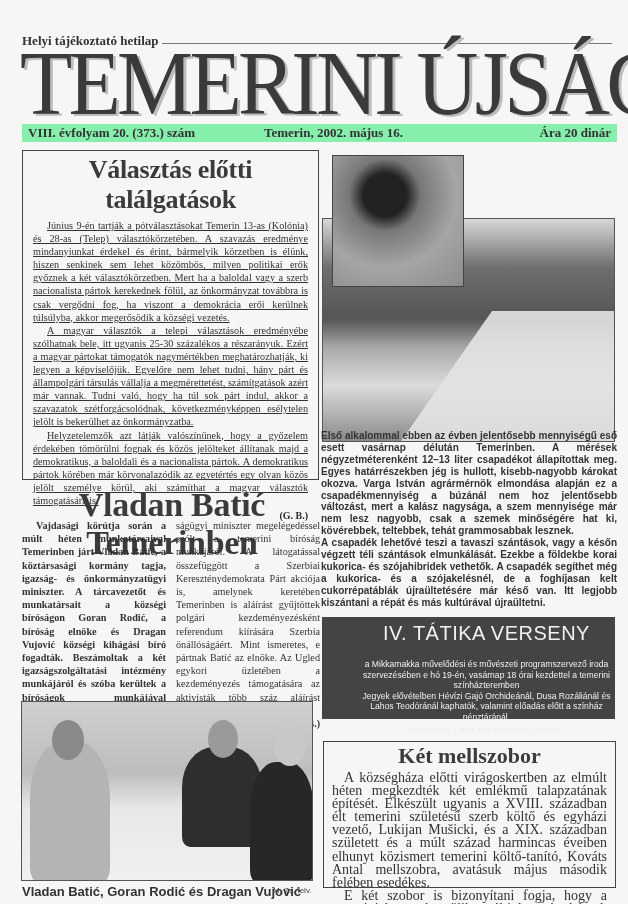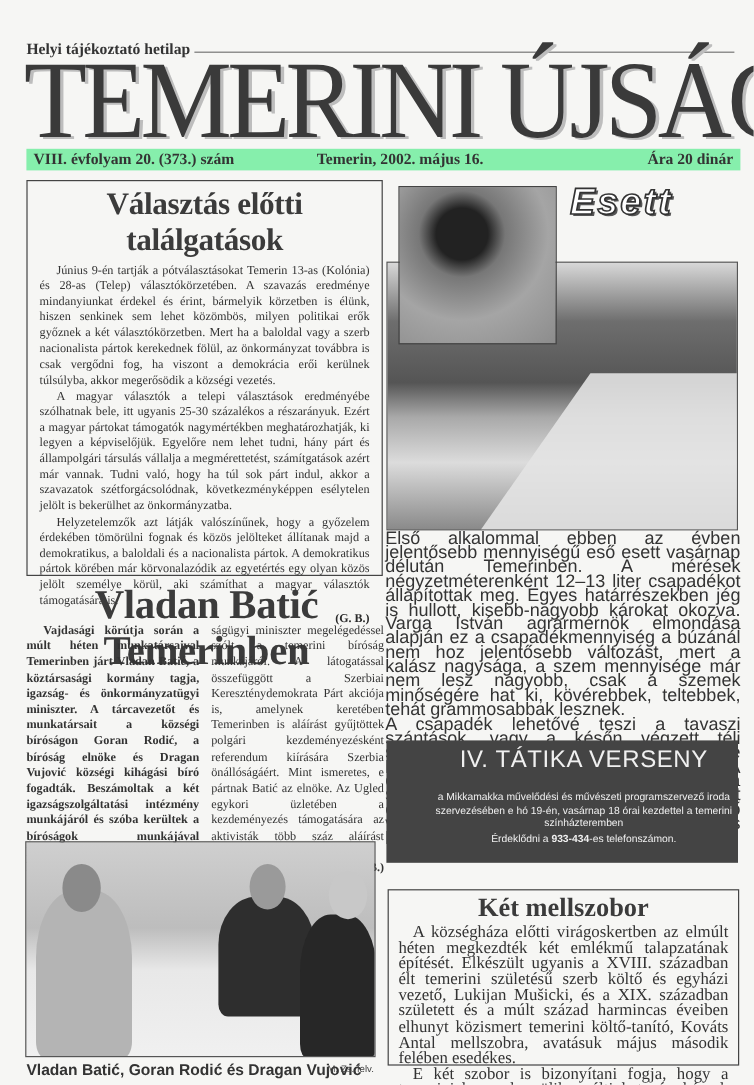--- a/index.html
+++ b/index.html
@@ -16,21 +16,21 @@
   .infobar { position: absolute; left: 22px; top: 124px; width: 595px; height: 18px; background: #86efac;
     font-size: 13px; font-weight: bold; color: #333; }
   .infobar span { position: absolute; top: 1px; }
   .issue { left: 6px; }
   .dateline { left: 242px; }
   .price { right: 6px; }
 
   
   .box1 { position: absolute; left: 22px; top: 150px; width: 297px; height: 330px; border: 1.5px solid #444; }
   .h1 { font-family: "Liberation Serif", serif; font-weight: bold; font-size: 26px; color: #3b3b3b; text-align: center; margin-top: 4px; letter-spacing: -0.3px; }
-  .body1 { padding: 4px 10px 0 10px; font-size: 10.2px; line-height: 13.1px; text-align: justify; color: #333; }
+  .body1 { padding: 4px 10px 0 10px; font-size: 10.2px; line-height: 13.1px; text-align: justify; color: #333; text-decoration: underline; }
   .body1 p { text-indent: 14px; }
   .sig { text-align: right; font-weight: bold; font-size: 10px; padding-right: 10px; margin-top: 3px; }
 
   .h2 { position: absolute; left: 22px; top: 486px; width: 300px; text-align: center; font-weight: bold; font-size: 34px; color: #3b3b3b; letter-spacing: -0.3px; }
   .cols2 { position: absolute; left: 22px; top: 519px; width: 298px; display: flex; gap: 10px; font-size: 10.2px; line-height: 13.2px; color: #333; }
   .col { width: 144px; text-align: justify; }
   .col p.ind { text-indent: 14px; font-weight: bold; }
 
   .photo1 { position: absolute; left: 21px; top: 701px; width: 292px; height: 180px; border: 1px solid #555;
     background: linear-gradient(180deg, #cfcfcf 0%, #bdbdbd 40%, #e8e8e8 60%, #f0f0f0 100%); overflow: hidden; }
@@ -40,22 +40,22 @@
 
   
   .photo-road { position: absolute; left: 322px; top: 218px; width: 293px; height: 224px; border: 1px solid #555;
     background: linear-gradient(180deg, #d8d8d8 0%, #6e6e6e 22%, #555 45%, #a9a9a9 58%, #dcdcdc 75%, #8a8a8a 100%); overflow: hidden; }
   .road { position: absolute; left: 120px; top: 92px; width: 240px; height: 140px; background: #e3e3e3; transform: skewX(-35deg); opacity: 0.9; }
   .photo-inset { position: absolute; left: 332px; top: 155px; width: 132px; height: 132px; border: 1px solid #444;
     background: radial-gradient(circle at 40% 30%, #222 0 18%, #777 30%, #a5a5a5 60%, #8c8c8c 100%); }
   .rain-title { position: absolute; left: 475px; top: 152px; width: 145px; font-family: "Liberation Sans", sans-serif;
     font-style: italic; font-weight: bold; font-size: 31px; line-height: 32px; color: #fff;
     -webkit-text-stroke: 1.4px #333; text-shadow: 2px 2px 0 #555; letter-spacing: 2px; }
-  .rain-body { position: absolute; left: 321px; top: 443px; width: 296px; font-family: "Liberation Sans", sans-serif;
-    font-weight: normal; font-size: 15px; line-height: 11.9px; color: #333; text-align: justify; }
+  .rain-body { position: absolute; left: 321px; top: 430px; width: 296px; font-family: "Liberation Sans", sans-serif;
+    font-weight: bold; font-size: 10px; line-height: 11.9px; color: #333; text-align: justify; }
 
   .ad { position: absolute; left: 322px; top: 617px; width: 293px; height: 102px; background: #444; color: #f0f0f0;
     font-family: "Liberation Sans", sans-serif; text-align: center; padding-left: 36px; }
   .ad-title { font-size: 20px; letter-spacing: 0.5px; margin-top: 5px; line-height: 22px; }
   .ad-body { font-size: 8.6px; line-height: 10.5px; margin-top: 15px; }
   .ad-phone { font-size: 8.6px; margin-top: 3px; }
   .ad-phone b { font-weight: bold; }
 
   .box3 { position: absolute; left: 323px; top: 741px; width: 293px; height: 147px; border: 1.5px solid #444; }
   .h3 { text-align: center; font-weight: bold; font-size: 22px; color: #3b3b3b; margin-top: 1px; }
@@ -105,30 +105,30 @@
   <div class="p-person" style="left:252px;top:24px;width:32px;height:40px;background:#c8c8c8;border-radius:50%;"></div>
 </div>
 <div class="caption">Vladan Batić, Goran Rodić és Dragan Vujović</div>
 <div class="credit">M. Zs. felv.</div>
 
 <div class="photo-road">
   <div class="road"></div>
 </div>
 <div class="photo-inset"></div>
 <div class="rain-title">
-  <div>Esett</div>
 </div>
 <div class="rain-body">
   <p>Első alkalommal ebben az évben jelentősebb mennyiségű eső esett vasárnap délután Temerinben. A mérések négyzetméterenként 12–13 liter csapadékot állapítottak meg. Egyes határrészekben jég is hullott, kisebb-nagyobb károkat okozva. Varga István agrármérnök elmondása alapján ez a csapadékmennyiség a búzánál nem hoz jelentősebb változást, mert a kalász nagysága, a szem mennyisége már nem lesz nagyobb, csak a szemek minőségére hat ki, kövérebbek, teltebbek, tehát grammosabbak lesznek.</p>
   <p>A csapadék lehetővé teszi a tavaszi szántások, vagy a későn végzett téli szántások elmunkálását. Ezekbe a földekbe korai kukorica- és szójahibridek vethetők. A csapadék segíthet még a kukorica- és a szójakelésnél, de a foghíjasan kelt cukorrépatáblák újraültetésére már késő van. Itt legjobb kiszántani a répát és más kultúrával újraültetni.</p>
 </div>
 
 <div class="ad">
   <div class="ad-title">IV. TÁTIKA VERSENY</div>
   <div class="ad-body">a Mikkamakka művelődési és művészeti programszervező iroda szervezésében e hó 19-én, vasárnap 18 órai kezdettel a temerini színházteremben</div>
+  <div class="ad-body" style="margin-top:0">Jegyek elővételben Hévízi Gajó Orchideánál, Dusa Rozáliánál és Lahos Teodóránál kaphatók, valamint előadás előtt a színház pénztáránál.</div>
   <div class="ad-phone">
     <span>Érdeklődni a </span><b>933-434</b><span>-es telefonszámon.</span>
   </div>
 </div>
 
 <div class="box3">
   <div class="h3">Két mellszobor</div>
   <div class="body3">
     <p>A községháza előtti virágoskertben az elmúlt héten megkezdték két emlékmű talapzatának építését. Elkészült ugyanis a XVIII. században élt temerini születésű szerb költő és egyházi vezető, Lukijan Mušicki, és a XIX. században született és a múlt század harmincas éveiben elhunyt közismert temerini költő-tanító, Kováts Antal mellszobra, avatásuk május második felében esedékes.</p>
     <p>E két szobor is bizonyítani fogja, hogy a temeriniek megbecsülik múltjukat, és készek méltó emléket állítani a község nagyjainak.</p>

